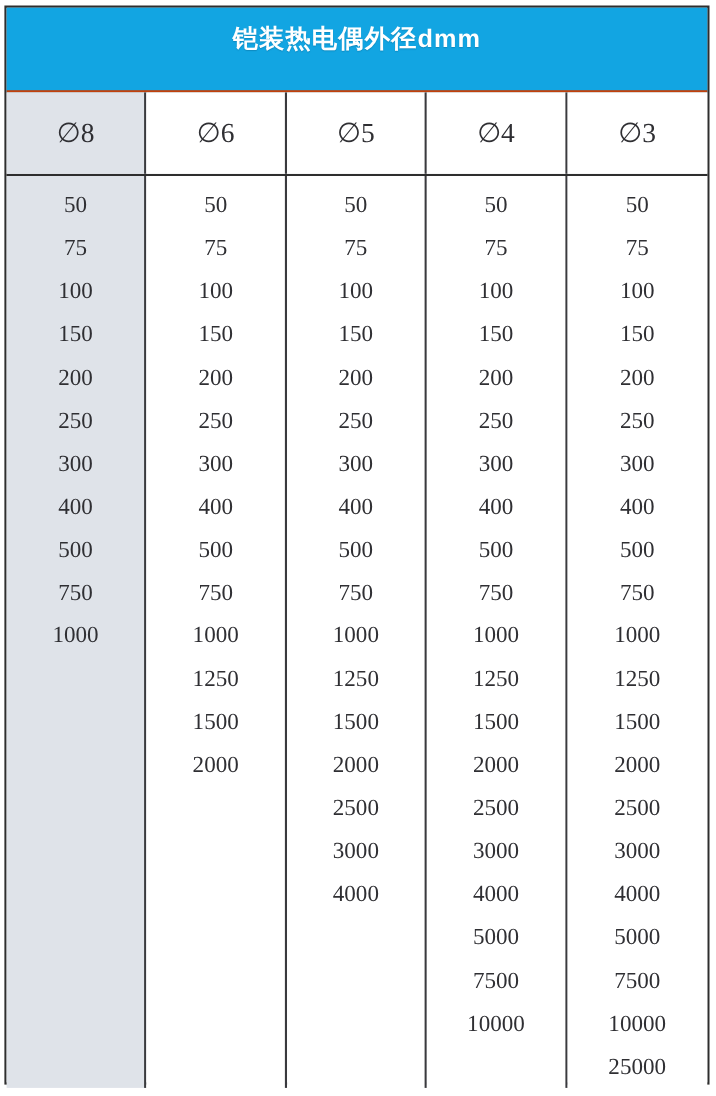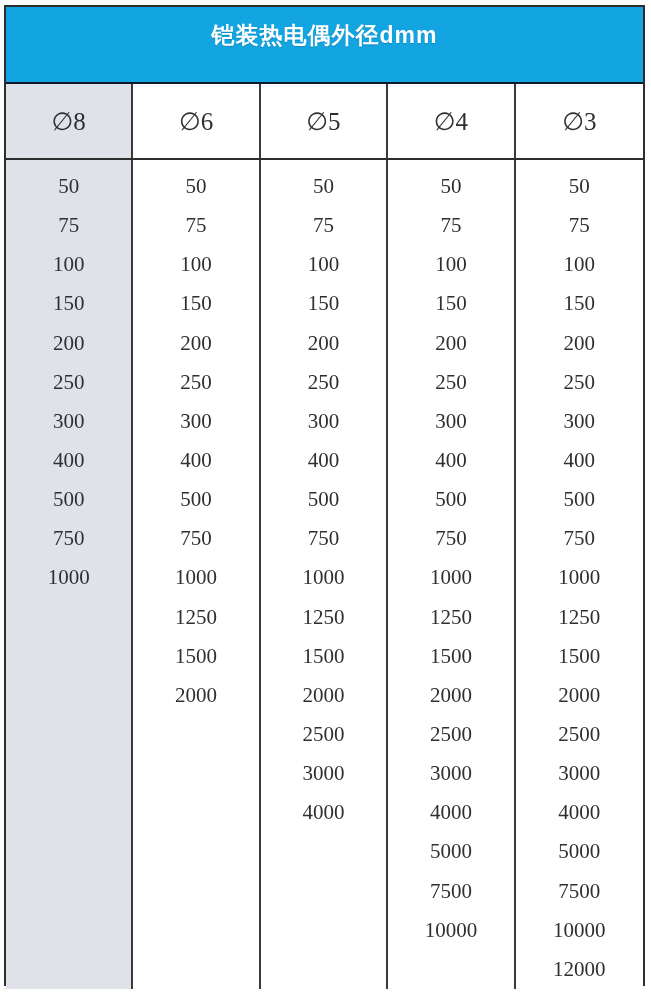--- a/index.html
+++ b/index.html
@@ -24,21 +24,21 @@
     border: 2px solid #2e2e2e;
     box-sizing: border-box;
     display: flex;
     flex-direction: column;
     background: #ffffff;
   }
   .title-bar {
     height: 77px;
     flex: 0 0 77px;
     background: #12a5e2;
-    border-bottom: 2px solid #0f172a;
+    border-bottom: 2px solid #c2410c;
     box-sizing: border-box;
     display: flex;
     justify-content: center;
     align-items: flex-start;
     padding-top: 13px;
   }
   .title-text {
     color: #ffffff;
     font-family: "Liberation Sans", sans-serif;
     font-size: 23px;
@@ -196,17 +196,17 @@
           <div class="value-item">1000</div>
           <div class="value-item">1250</div>
           <div class="value-item">1500</div>
           <div class="value-item">2000</div>
           <div class="value-item">2500</div>
           <div class="value-item">3000</div>
           <div class="value-item">4000</div>
           <div class="value-item">5000</div>
           <div class="value-item">7500</div>
           <div class="value-item">10000</div>
-          <div class="value-item">12000</div>
+          <div class="value-item">25000</div>
         </div>
       </div>
   </div>
 </div>
 
 </body></html>

